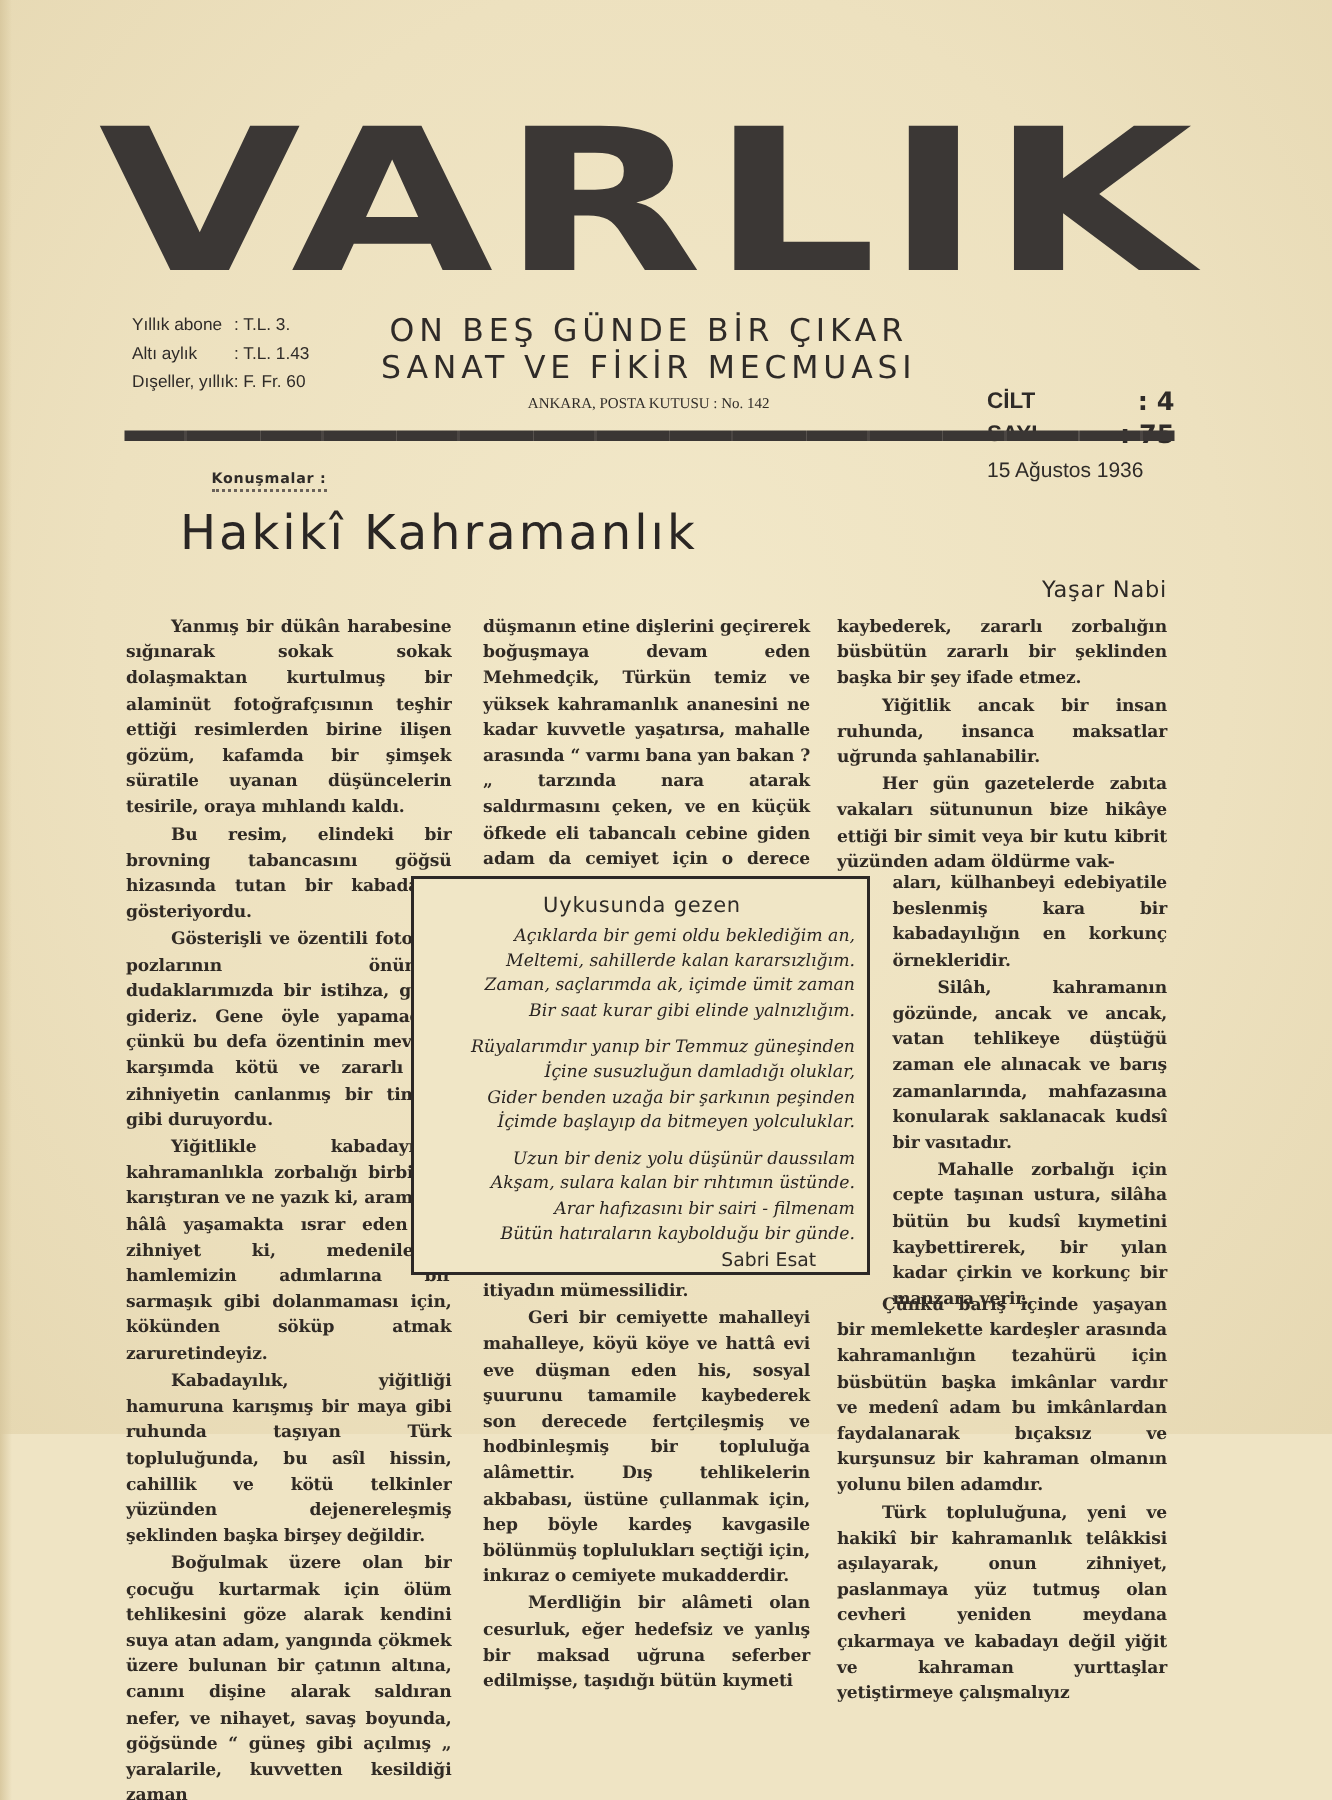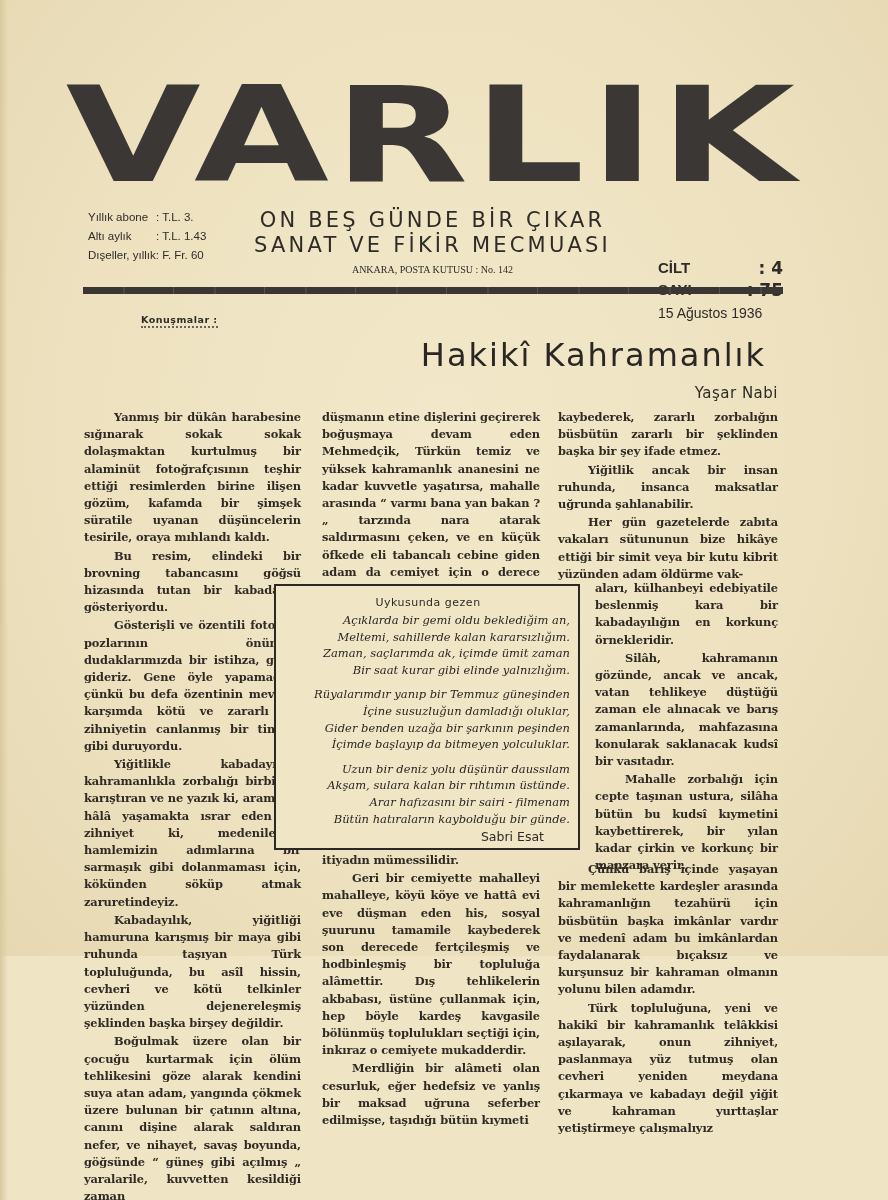--- a/index.html
+++ b/index.html
@@ -48,21 +48,21 @@
     position: absolute; left: 83px; top: 287px; width: 700px; height: 7px;
     background: repeating-linear-gradient(90deg, #3a3634 0 40px, #4b4643 40px 42px, #3a3634 42px 90px, #57524e 90px 91px);
   }
   .section-label {
     position: absolute; left: 117px; top: 314px;
     font-family: "DejaVu Sans", sans-serif; font-size: 9.5px; font-weight: bold;
     letter-spacing: 0.5px; color: #2f2b28;
     border-bottom: 2px dotted #6a625a; padding-bottom: 1px; margin-left: 24px;
   }
   .article-title {
-    position: absolute; left: 120px; top: 336px; width: 646px; text-align: right;
+    position: absolute; left: 120px; top: 336px; width: 646px; text-align: left;
     font-family: "DejaVu Sans", sans-serif; font-size: 32px; letter-spacing: 2px;
     color: #2a2624;
   }
   .author {
     position: absolute; left: 600px; top: 384px; width: 178px; text-align: right;
     font-family: "DejaVu Sans", sans-serif; font-size: 15px; letter-spacing: 0.5px;
   }
   .col {
     position: absolute; font-family: "DejaVu Serif", serif; font-weight: bold;
     font-size: 11.4px; line-height: 17.2px; color: #302a24; text-align: justify;
@@ -77,21 +77,21 @@
   .col3 { left: 558px; top: 409px; width: 220px; }
   .col3b { left: 595px; top: 580px; width: 183px; }
   .col3c { left: 558px; top: 861px; width: 220px; }
   .poem-box {
     position: absolute; left: 274px; top: 584px; width: 306px; height: 266px;
     border: 2.5px solid #2c2826; box-sizing: border-box; background: #f0e6c6;
     padding: 10px 8px 0 10px;
   }
   .poem-title {
     text-align: center; font-family: "DejaVu Sans", sans-serif;
-    font-size: 11px; letter-spacing: 0.5px; margin-bottom: 3px;
+    font-size: 14px; letter-spacing: 0.5px; margin-bottom: 3px;
   }
   .stanza { margin-bottom: 8px; text-align: right; }
   .stanza .line {
     font-family: "DejaVu Serif", serif; font-style: italic;
     font-size: 11.5px; line-height: 16.6px; white-space: nowrap; color: #2a2522;
   }
   .poet {
     text-align: right; font-family: "DejaVu Sans", sans-serif; font-size: 12.5px;
     margin-top: -6px; padding-right: 26px;
   }
@@ -145,21 +145,21 @@
 
   <div class="section-label">Konuşmalar :</div>
   <div class="article-title">Hakikî Kahramanlık</div>
   <div class="author">Yaşar Nabi</div>
 
   <div class="col col1">
     <p>Yanmış bir dükân harabesine sığınarak sokak sokak dolaşmaktan kurtulmuş bir alaminüt fotoğrafçısının teşhir ettiği resimlerden birine ilişen gözüm, kafamda bir şimşek süratile uyanan düşüncelerin tesirile, oraya mıhlandı kaldı.</p>
     <p>Bu resim, elindeki bir brovning tabancasını göğsü hizasında tutan bir kabadayıyı gösteriyordu.</p>
     <p>Gösterişli ve özentili fotoğraf pozlarının önünden dudaklarımızda bir istihza, geçer gideriz. Gene öyle yapamadım, çünkü bu defa özentinin mevzuu, karşımda kötü ve zararlı bir zihniyetin canlanmış bir timsali gibi duruyordu.</p>
     <p>Yiğitlikle kabadayılığı, kahramanlıkla zorbalığı birbirine karıştıran ve ne yazık ki, aramızda hâlâ yaşamakta ısrar eden bir zihniyet ki, medenileşme hamlemizin adımlarına bir sarmaşık gibi dolanmaması için, kökünden söküp atmak zaruretindeyiz.</p>
-    <p>Kabadayılık, yiğitliği hamuruna karışmış bir maya gibi ruhunda taşıyan Türk topluluğunda, bu asîl hissin, cevheri ve kötü telkinler yüzünden dejenereleşmiş şeklinden başka birşey değildir.</p>
+    <p>Kabadayılık, yiğitliği hamuruna karışmış bir maya gibi ruhunda taşıyan Türk topluluğunda, bu asîl hissin, cahillik ve kötü telkinler yüzünden dejenereleşmiş şeklinden başka birşey değildir.</p>
     <p>Boğulmak üzere olan bir çocuğu kurtarmak için ölüm tehlikesini göze alarak kendini suya atan adam, yangında çökmek üzere bulunan bir çatının altına, canını dişine alarak saldıran nefer, ve nihayet, savaş boyunda, göğsünde “ güneş gibi açılmış „ yaralarile, kuvvetten kesildiği zaman</p>
   </div>
 
   <div class="col col2">
     <p class="cont">düşmanın etine dişlerini geçirerek boğuşmaya devam eden Mehmedçik, Türkün temiz ve yüksek kahramanlık ananesini ne kadar kuvvetle yaşatırsa, mahalle arasında “ varmı bana yan bakan ? „ tarzında nara atarak saldırmasını çeken, ve en küçük öfkede eli tabancalı cebine giden adam da cemiyet için o derece zararlı bir</p>
   </div>
 
   <div class="poem-box">
     <div class="poem-title">Uykusunda gezen</div>
     <div class="stanza">

